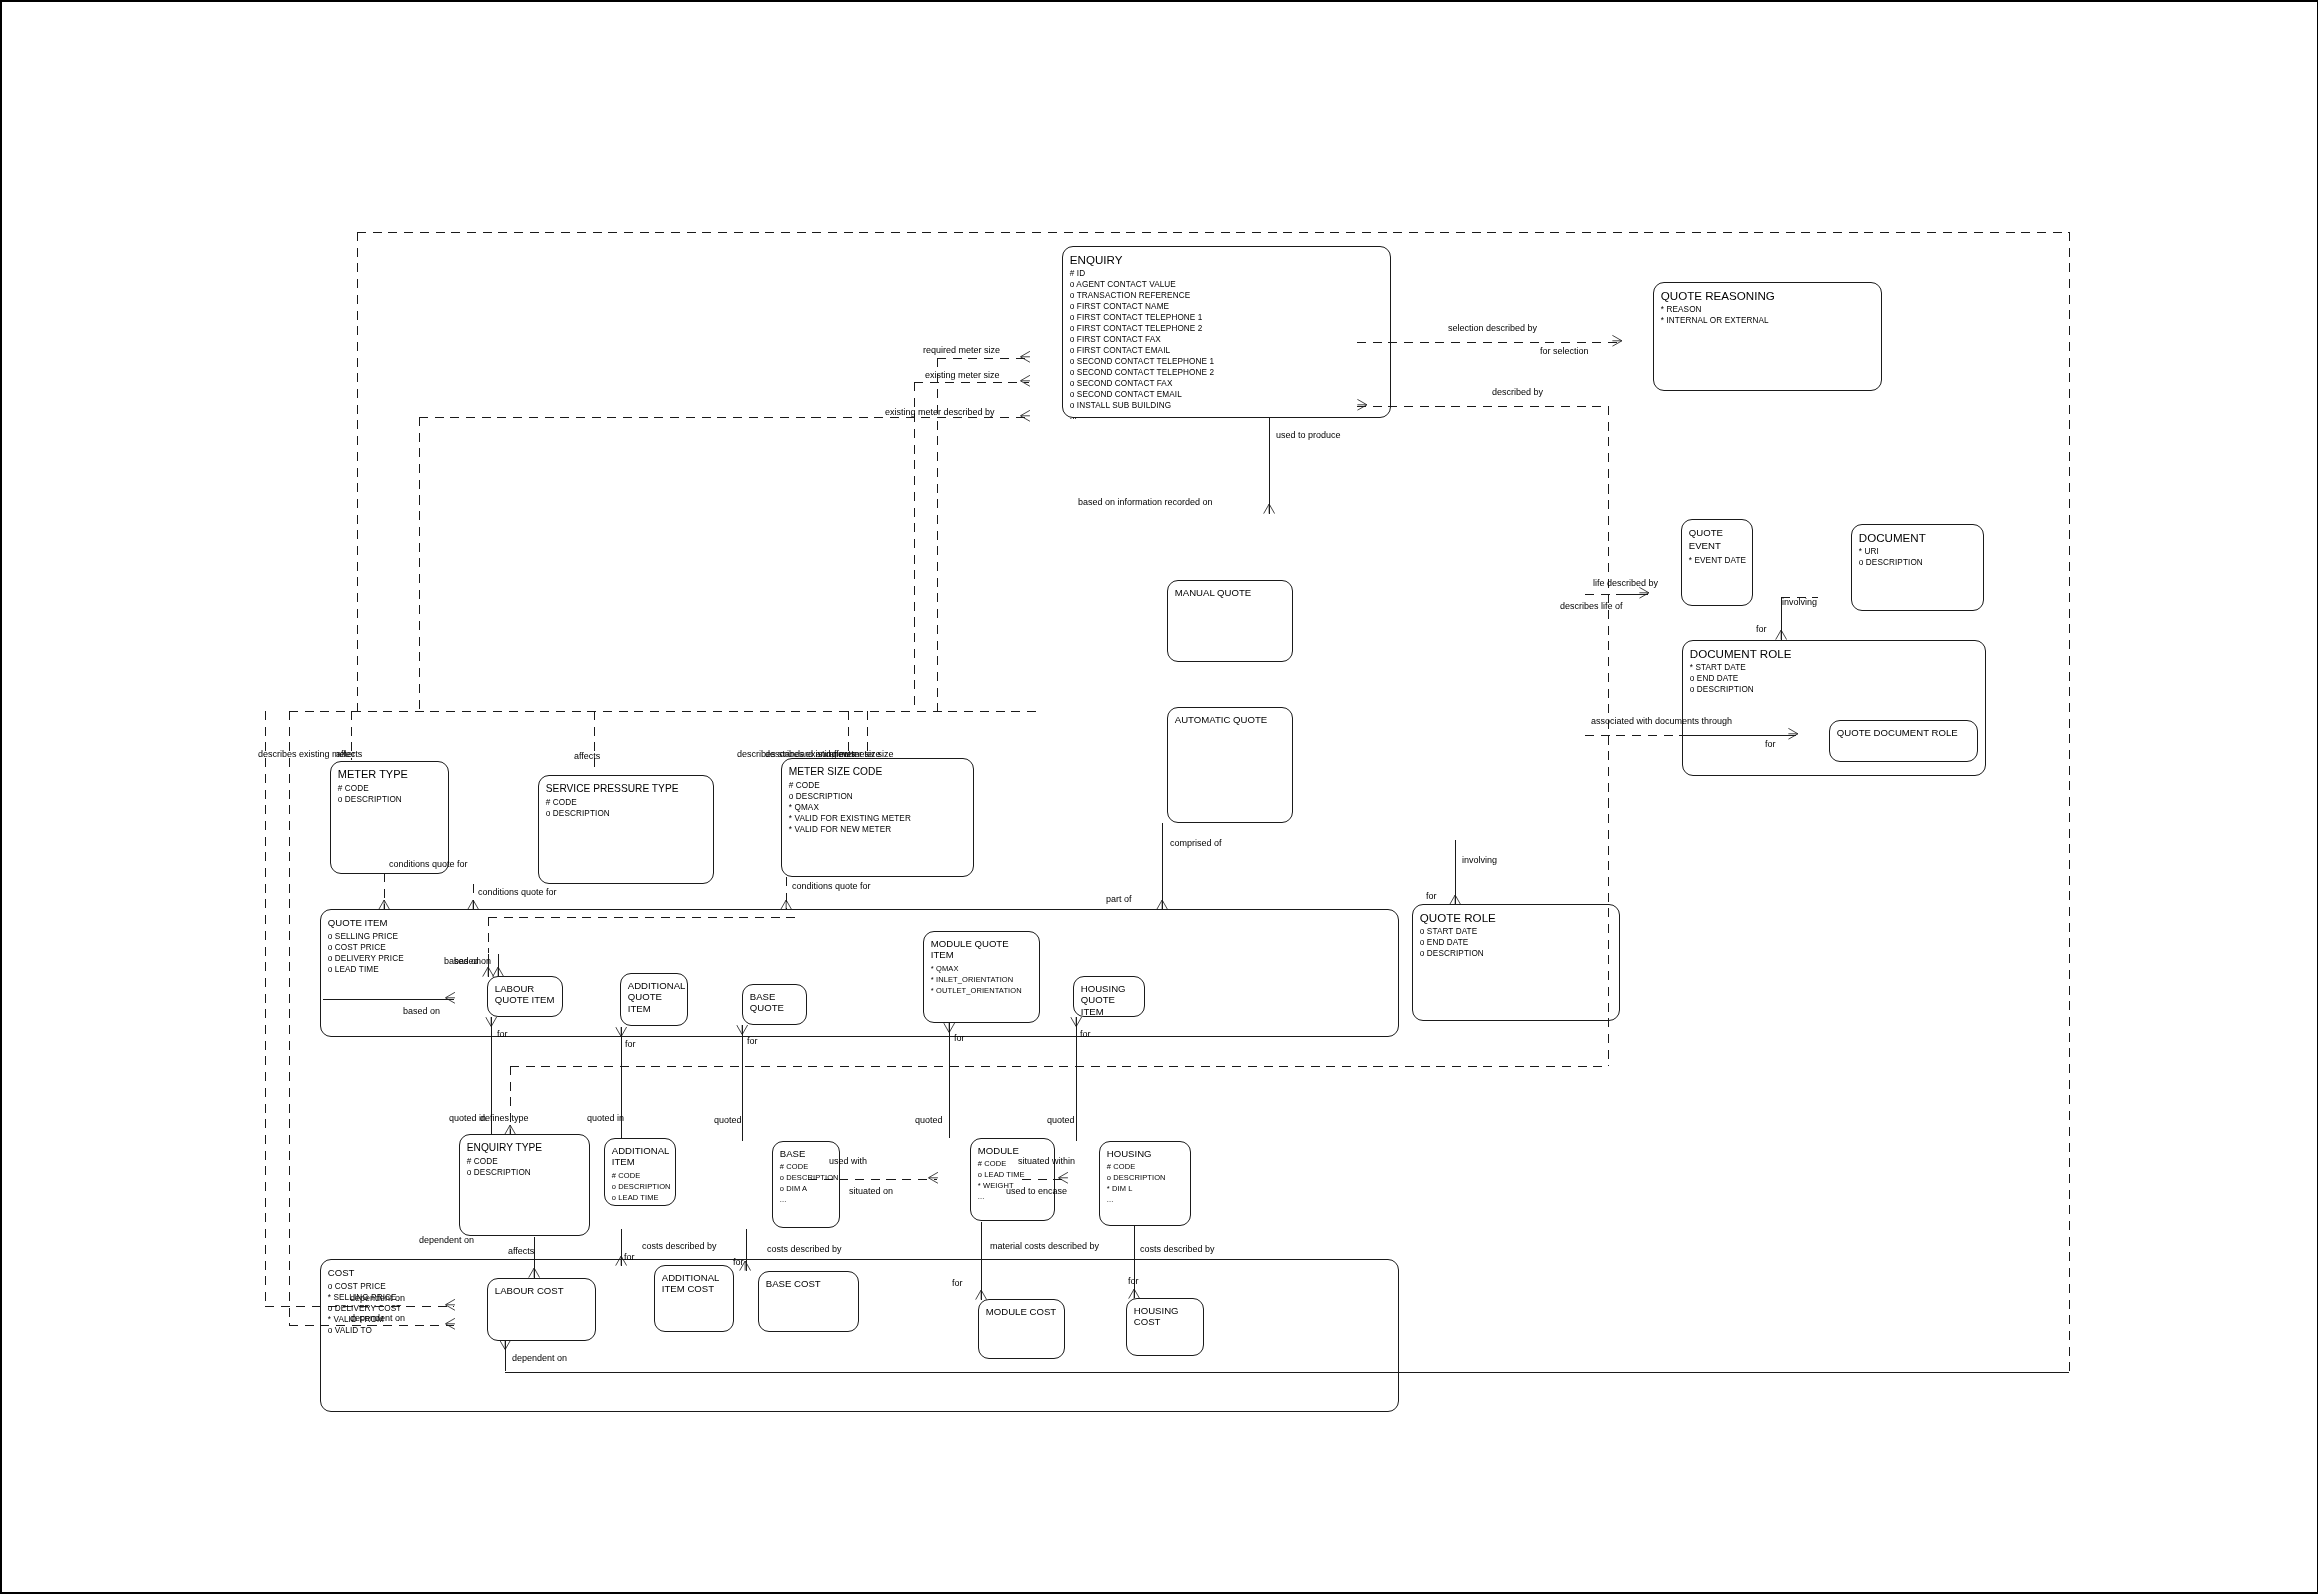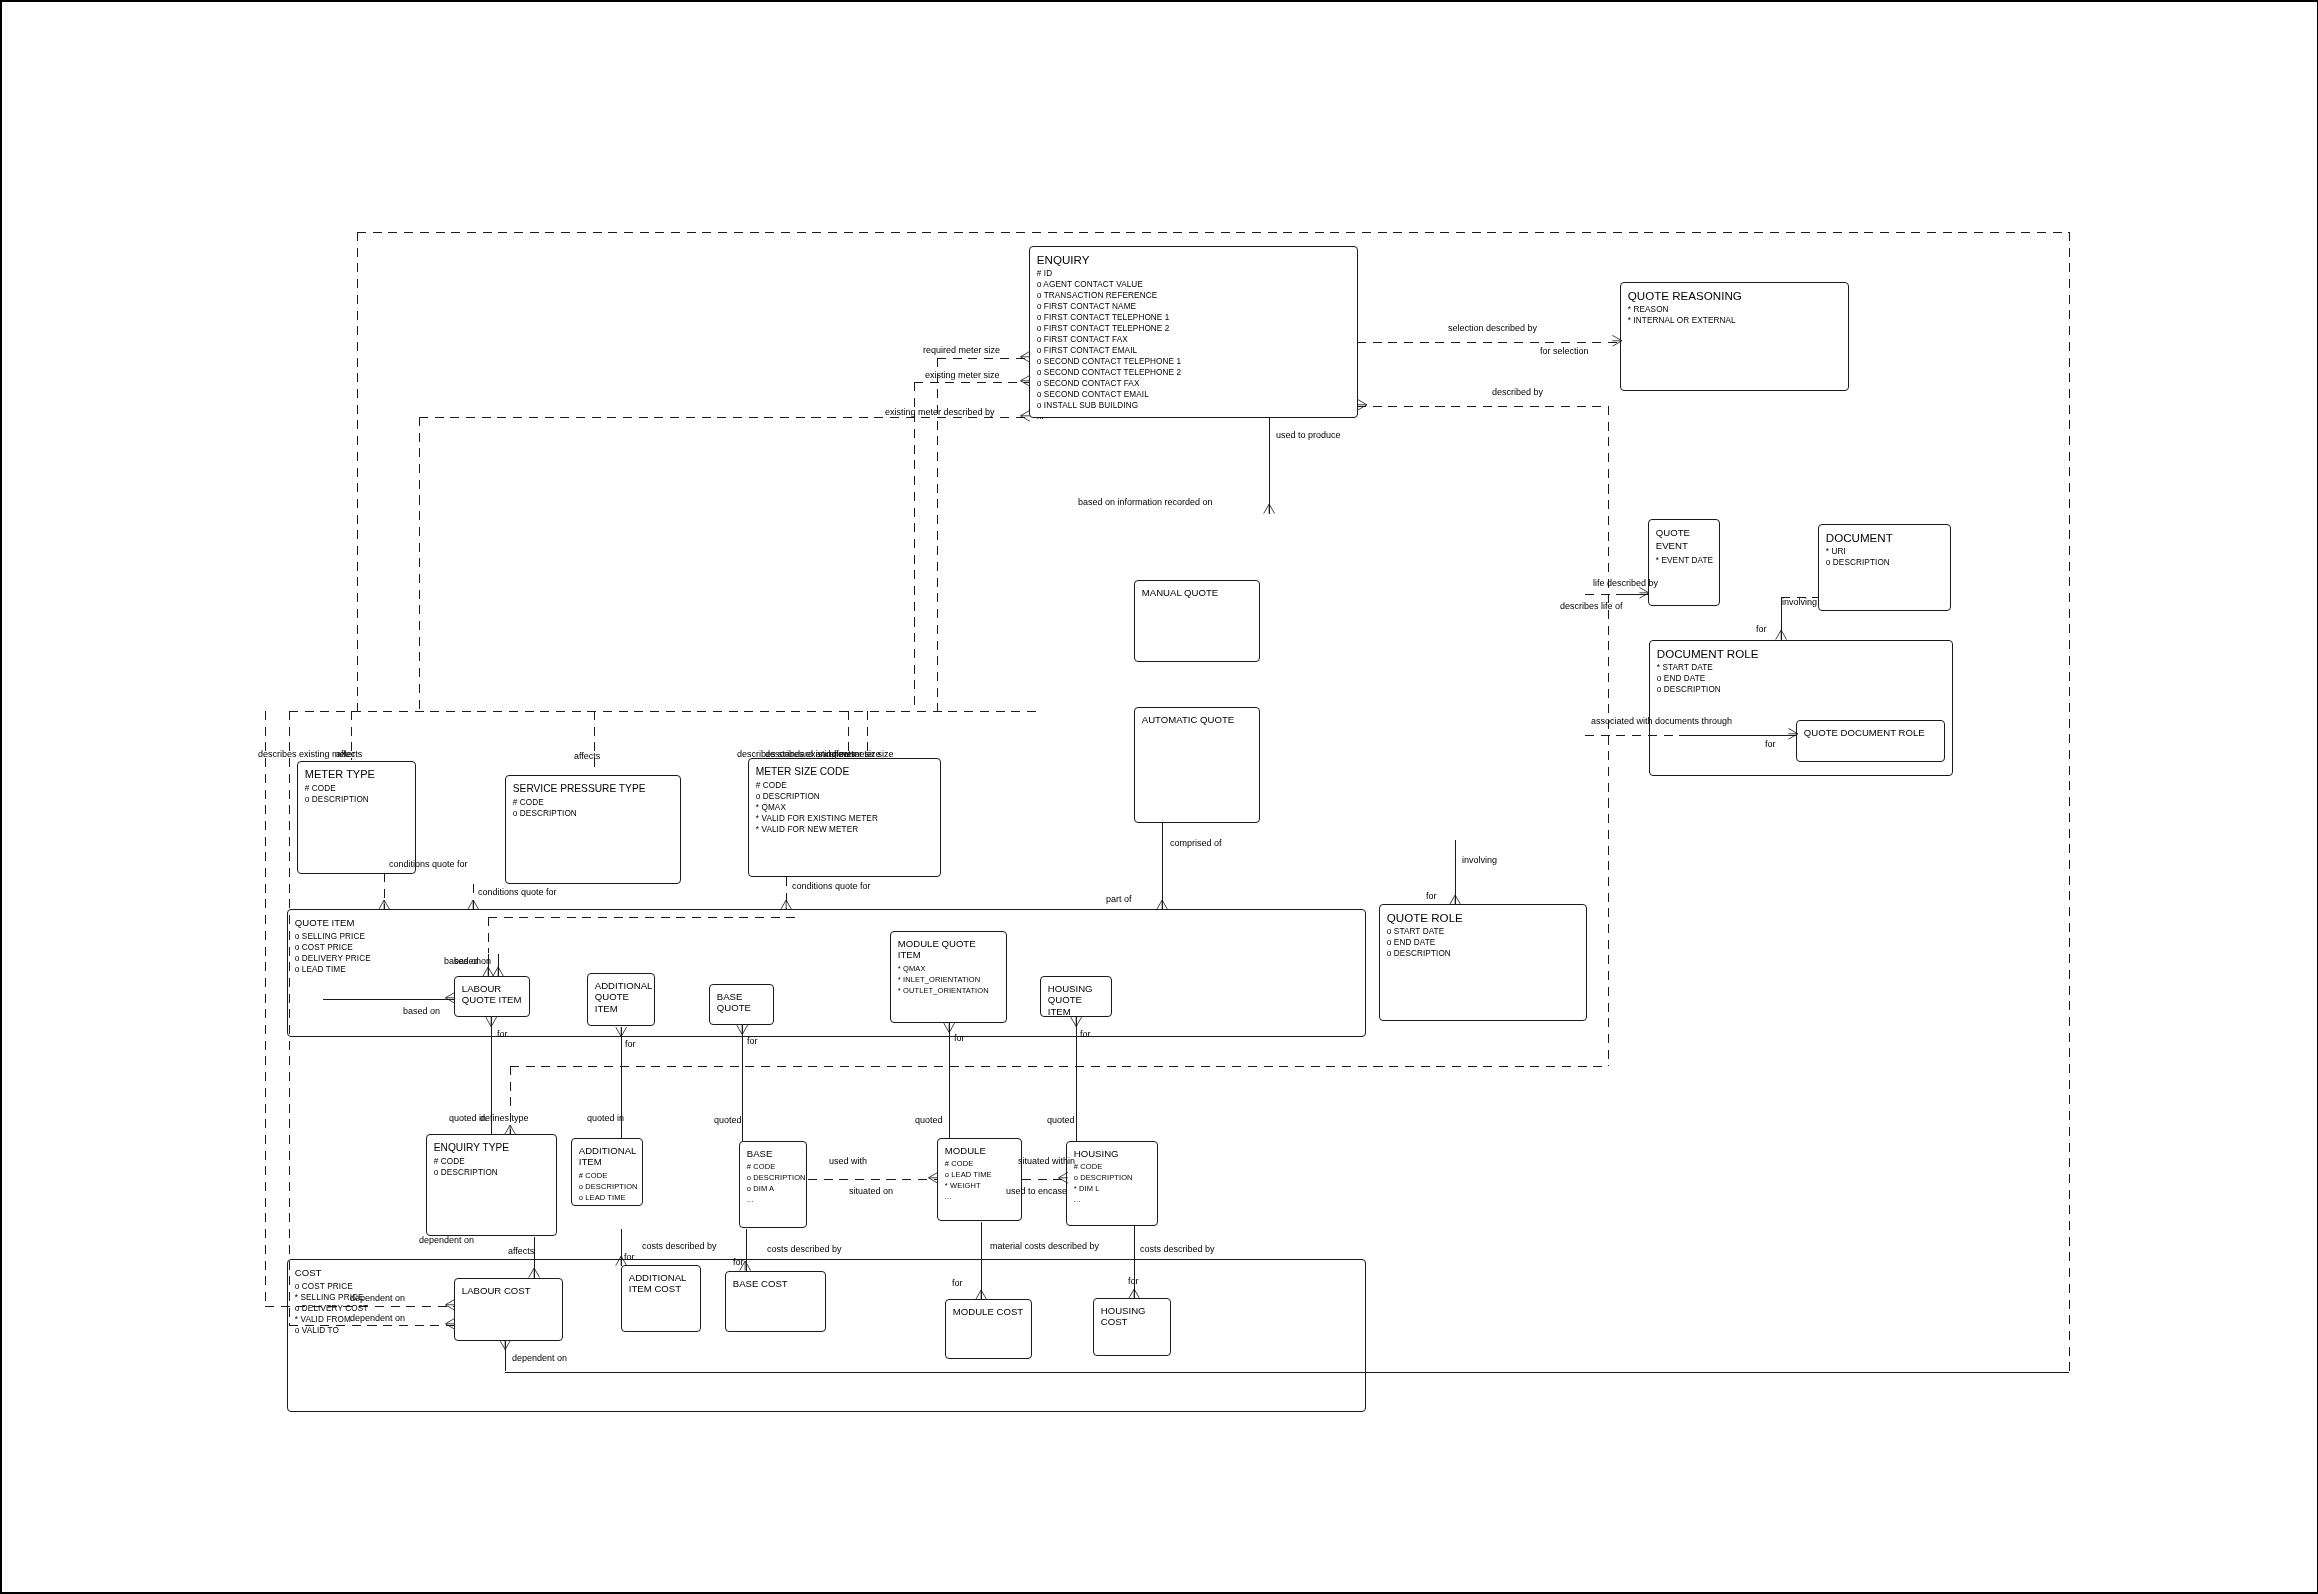--- a/index.html
+++ b/index.html
@@ -1,21 +1,21 @@
 <!DOCTYPE html>
 <html style="font-size:11px"><head>
 <meta charset="utf-8">
 <style>
   html,body{margin:0;padding:0;background:#fff;}
   .canvas{position:relative;width:2319px;height:1594px;background:#fff;
           border:2.7px solid #000;box-sizing:border-box;overflow:hidden;
           font-family:"Liberation Sans","DejaVu Sans",sans-serif;color:#000;}
   
-  .ent{position:absolute;border:1.1px solid #1a1a1a;border-radius:4px;background:transparent;
-       box-sizing:border-box;padding:5.5px 6.8px;}
+  .ent{position:absolute;border:1.1px solid #1a1a1a;border-radius:11px;background:transparent;
+       box-sizing:border-box;padding:5.5px 6.8px;margin-left:33px;}
   .ent .t{font-size:11.6px;line-height:13.6px;white-space:pre-wrap;}
   .ent.sub .t{font-size:9.6px;line-height:11.6px;}
   .ent ul{list-style:none;margin:2px 0 0 0;padding:0;font-size:8.2px;line-height:11px;white-space:nowrap;}
   .ent ul li{letter-spacing:0.1px;}
   
   .lh{position:absolute;height:1px;background:#1a1a1a;}
   .lv{position:absolute;width:1px;background:#1a1a1a;}
   .lh.d{background:repeating-linear-gradient(90deg,#1a1a1a 0 9px,transparent 9px 15.7px);}
   .lv.d{background:repeating-linear-gradient(180deg,#1a1a1a 0 9px,transparent 9px 15.7px);}
   

